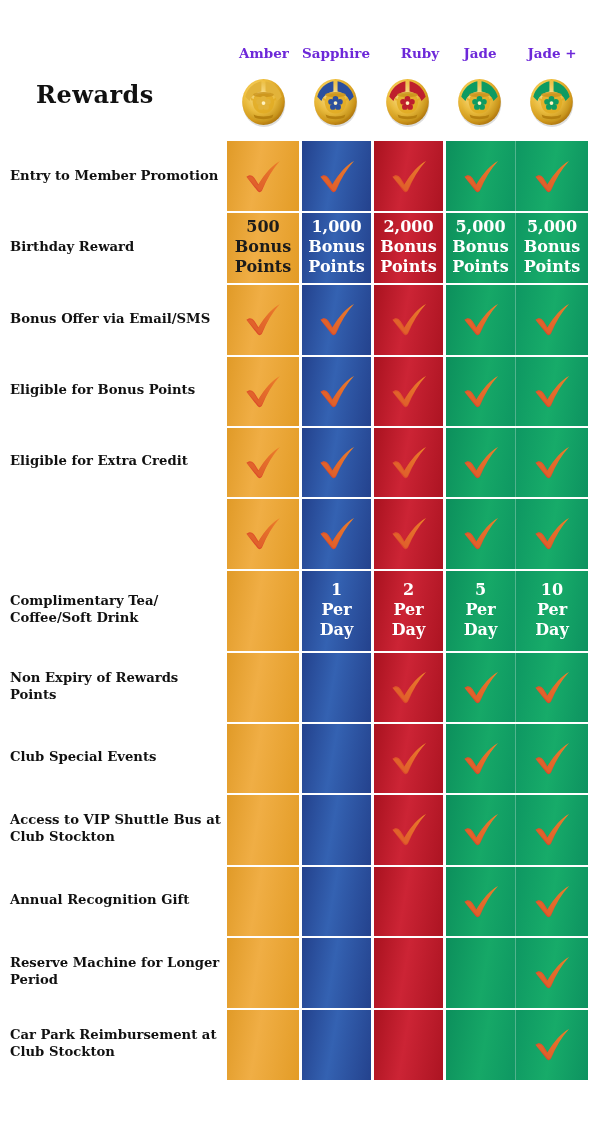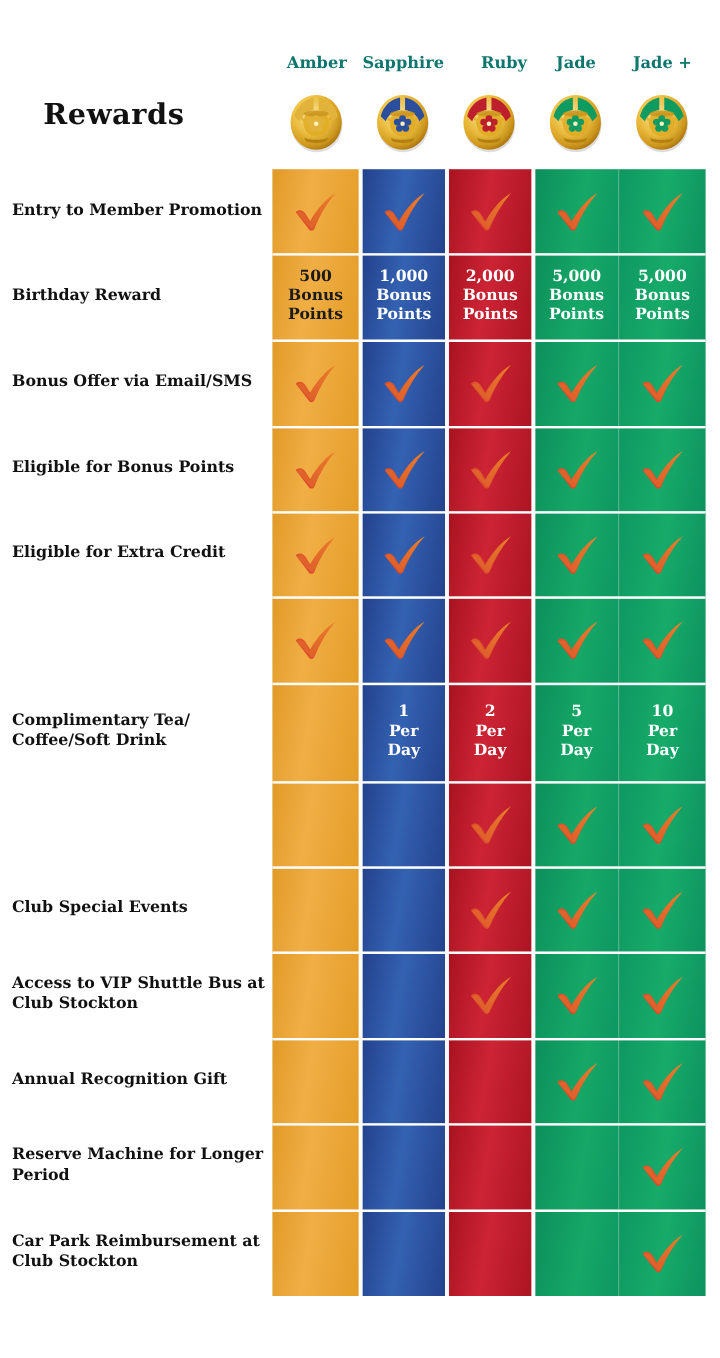--- a/index.html
+++ b/index.html
@@ -17,21 +17,21 @@
   }
   .rewards-title{
     position:absolute;left:36px;top:80px;
     font-size:24px;font-weight:bold;color:#111111;
     letter-spacing:.5px;
     font-family:"DejaVu Serif", serif;
   }
   .tier-head{
     position:absolute;top:45px;
     width:74px;text-align:center;
-    font-size:13.5px;font-weight:bold;color:#0f766e;
+    font-size:13.5px;font-weight:bold;color:#6d28d9;
     font-family:"DejaVu Serif", serif;
     white-space:nowrap;
   }
   .medal-wrap{
     position:absolute;top:76px;width:74px;
     display:flex;justify-content:center;
   }
   .medal{width:52px;height:52px;display:block;}
 
   
@@ -66,21 +66,21 @@
   .cell.jade{border-left:3px solid #ffffff;}
   .cell.jadeplus{border-left:1px solid rgba(255,255,255,.28);}
 
   
   .row + .row .cells::before{
     content:"";position:absolute;left:0;top:0;width:100%;height:2px;
     background:#ffffff;z-index:3;
   }
 
   .celltext{
-    font-size:13px;font-weight:bold;line-height:1.24;
+    font-size:16px;font-weight:bold;line-height:1.24;
     font-family:"DejaVu Serif", serif;
     position:relative;z-index:2;
   }
   .celltext.dark{color:#1b1b1b;}
   .celltext.light{color:#ffffff;}
 
   .tick{width:38px;height:34px;position:relative;z-index:2;display:block;}
 </style>
 </head>
 <body>
@@ -341,20 +341,21 @@
           <div class="cell jadeplus">
             <div class="celltext light">
               <div>10</div>
               <div>Per</div>
               <div>Day</div>
             </div>
           </div>
         </div>
       </div>
       <div class="row" style="height: 71px;">
+        <div class="rowlabel">Non Expiry of Rewards Points</div>
         <div class="cells">
           <div class="cell amber"></div>
           <div class="cell sapphire"></div>
           <div class="cell ruby">
             <svg class="tick" viewBox="0 0 100 90">
               <use href="#ico-tick"></use>
             </svg>
           </div>
           <div class="cell jade">
             <svg class="tick" viewBox="0 0 100 90">

